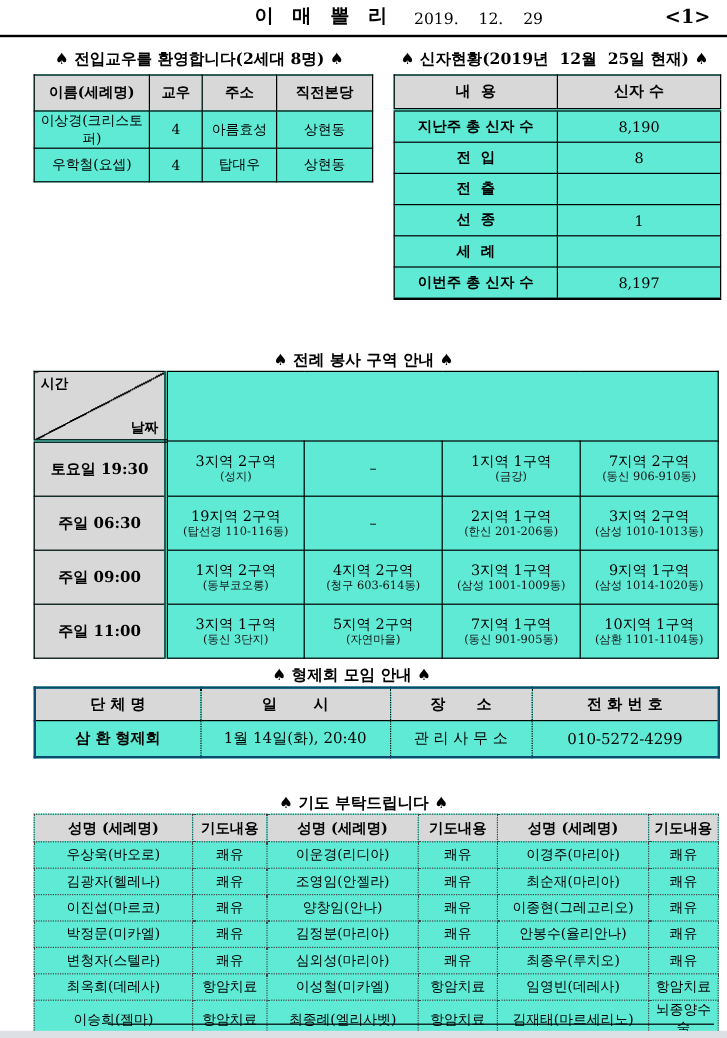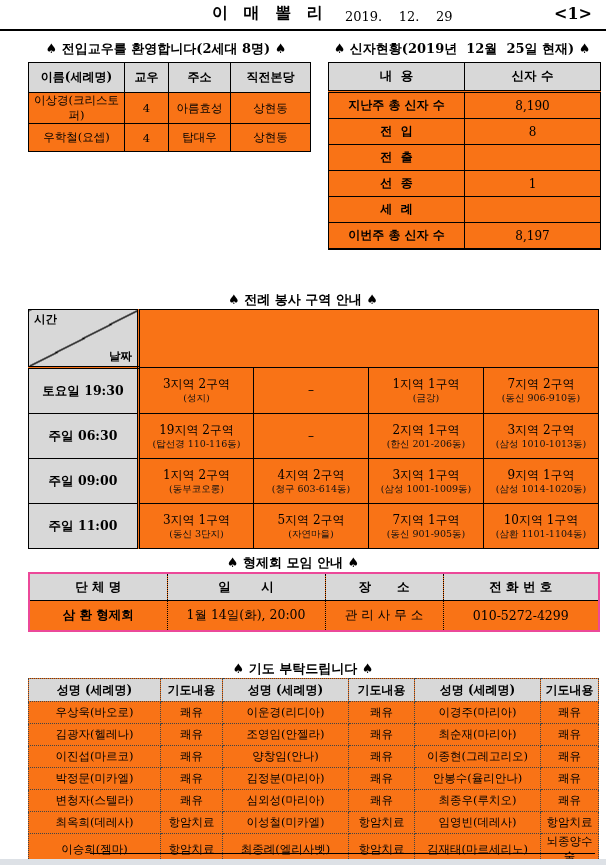--- a/index.html
+++ b/index.html
@@ -6,21 +6,21 @@
   .page{position:relative;width:606px;height:865px;background:#ffffff;color:#000;
         font-family:"DejaVu Serif","Liberation Serif",serif;overflow:hidden;}
   .abs{position:absolute;}
   
   .title{font-size:16px;font-weight:bold;letter-spacing:5px;white-space:pre;}
   .issue-date{font-size:13px;white-space:pre;}
   .page-no{font-size:16px;font-weight:bold;}
   .header-rule{height:2px;background:#000;}
   .section-heading{font-size:13px;font-weight:bold;text-align:center;white-space:pre;}
   
-  table{border-collapse:collapse;table-layout:fixed;position:absolute;background:#f97316;padding-left:43px;}
+  table{border-collapse:collapse;table-layout:fixed;position:absolute;background:#5eead4;padding-left:43px;}
   th,td{border:1px solid #000;text-align:center;vertical-align:middle;padding:0 1px;overflow:hidden;}
   th{background:#d8d8d8;font-weight:bold;white-space:pre;}
   
   .welcome{width:282px;font-size:11.5px;}
   .welcome th{height:29px;font-size:12px;}
   .welcome td{height:27px;}
   
   .stats{width:272px;font-size:12px;border-bottom:2px solid #000;}
   .stats th{height:27px;font-size:12.5px;border-bottom:3px double #000;}
   .stats td{height:25px;text-align:center;}
@@ -30,21 +30,21 @@
   .liturgy thead th{height:30px;border-bottom:3px double #000;}
   .liturgy .corner{position:relative;background-color:#d8d8d8;
      background-image:linear-gradient(to bottom right,transparent calc(50% - 0.7px),#000 calc(50% - 0.7px),#000 calc(50% + 0.7px),transparent calc(50% + 0.7px));
      border-right:3px double #000;}
   .liturgy .corner .lbl-a{position:absolute;left:5px;top:2px;font-size:11.5px;font-weight:bold;}
   .liturgy .corner .lbl-b{position:absolute;right:5px;bottom:2px;font-size:11.5px;font-weight:bold;}
   .liturgy tbody th.time{height:44px;font-size:12.5px;border-right:3px double #000;}
   .liturgy td .main{font-size:12px;line-height:15px;}
   .liturgy td .sub{font-size:9.5px;line-height:12px;color:#111;}
   
-  .fraternity{width:570px;font-size:12.5px;border:2px solid #ec4899;}
+  .fraternity{width:570px;font-size:12.5px;border:2px solid #0c4a6e;}
   .fraternity th{height:26px;border-left:1px dotted #000;border-right:1px dotted #000;}
   .fraternity td{height:29px;border-left:1px dotted #000;border-right:1px dotted #000;white-space:pre;}
   .fraternity td:first-child{font-weight:bold;}
   
   .prayer{width:570px;font-size:11.5px;border:1px dotted #444;}
   .prayer th{height:22px;border:1px dotted #444;font-size:12px;}
   .prayer td{height:21px;border:1px dotted #444;}
   .footer-rule{height:1px;background:#000;}
   .bottom-strip{height:6px;background:#dde1e6;}
 </style>
@@ -238,21 +238,21 @@
         <tr>
           <th>단 체 명</th>
           <th>일       시</th>
           <th>장      소</th>
           <th>전 화 번 호</th>
         </tr>
       </thead>
     <tbody>
         <tr>
           <td>삼 환 형제회</td>
-          <td>1월 14일(화), 20:00</td>
+          <td>1월 14일(화), 20:40</td>
           <td>관 리 사 무 소</td>
           <td>010-5272-4299</td>
         </tr>
       </tbody>
   </table>
 
   <div class="abs section-heading" style="left:0;top:660px;width:606px;">♠ 기도 부탁드립니다 ♠</div>
   <table class="prayer" style="left:28px;top:678px;">
     <colgroup>
         <col style="width:132px">

